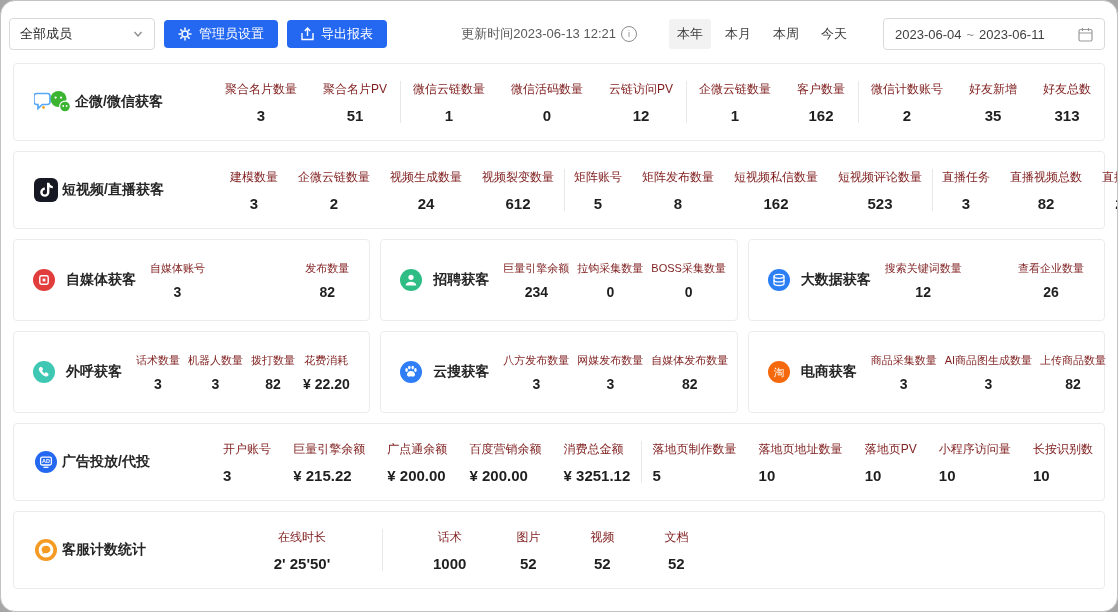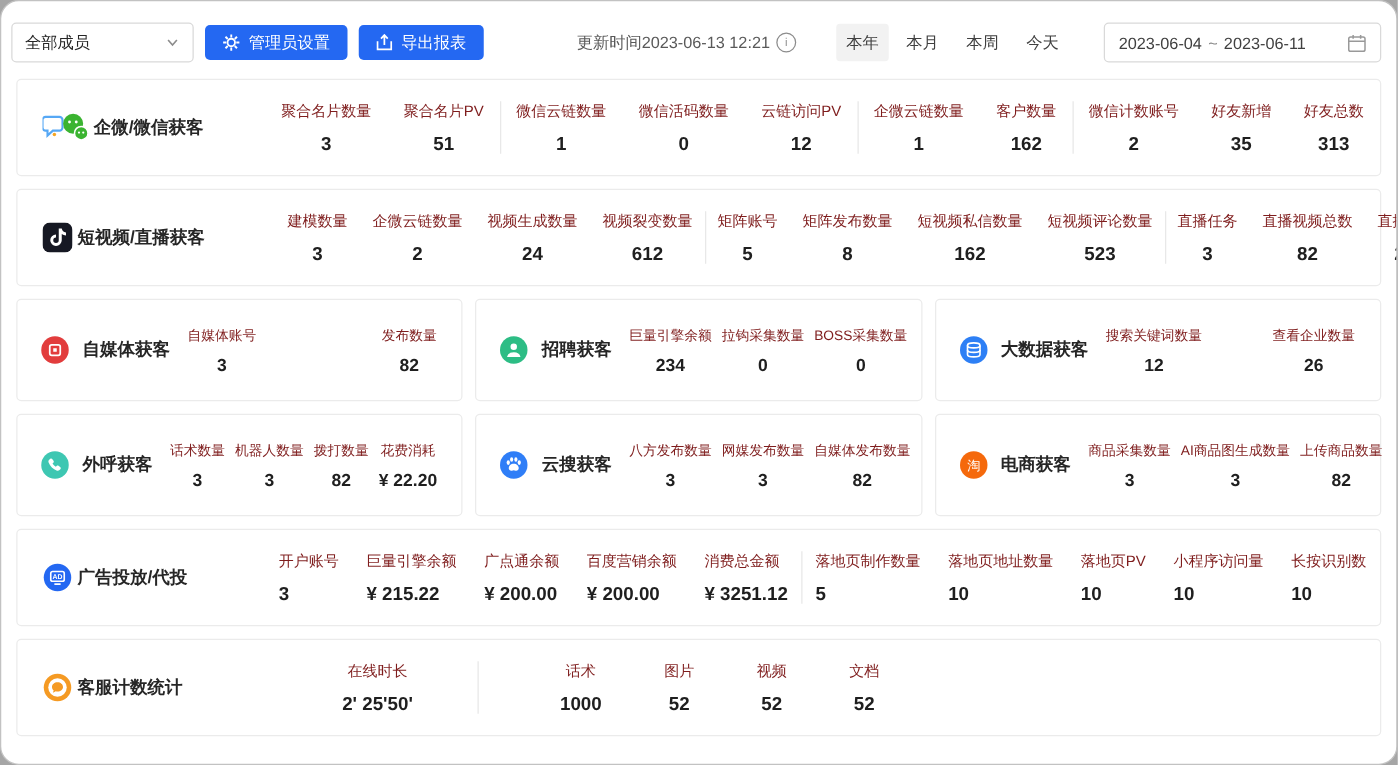--- a/index.html
+++ b/index.html
@@ -40,21 +40,21 @@
   .card-qiwei .card-head{width:178px;}
   .card-douyin .card-head{width:186px;}
   .card-ad .card-head{width:178px;}
   .card-service .card-head{width:188px;}
   
   .card-ad .stat{text-align:left;}
   
   .card-service .card-body{justify-content:flex-start;}
   .card-service .stat-group{flex-grow:0 !important;}
   .card-service .stat-group:first-child{width:160px;justify-content:center;}
-  .card-service .stat-group:last-child{justify-content:flex-start;padding:0 56px;gap:30px;}
+  .card-service .stat-group:last-child{justify-content:flex-start;padding:0 41px;gap:30px;}
   
   .cols-3 .card-head{padding-left:18px;gap:10px;}
   .cols-3 .stat-group{flex:1;justify-content:space-between;padding:0 16px 0 10px;}
   .cols-3 .stat{padding:0 4px;}
   .cols-3 .stat-label{font-size:11px;}
   .cols-3 .stat-value{font-size:14px;margin-top:8px;}
 </style>
 </head>
 <body>
 

